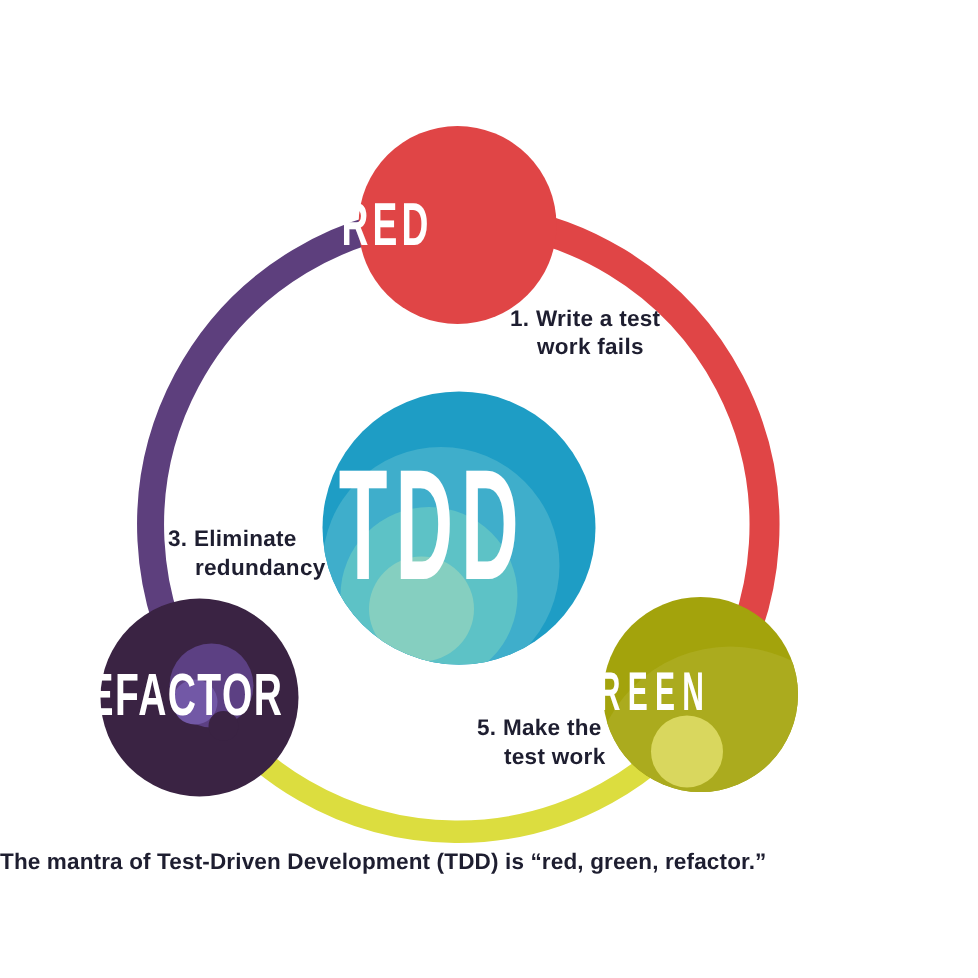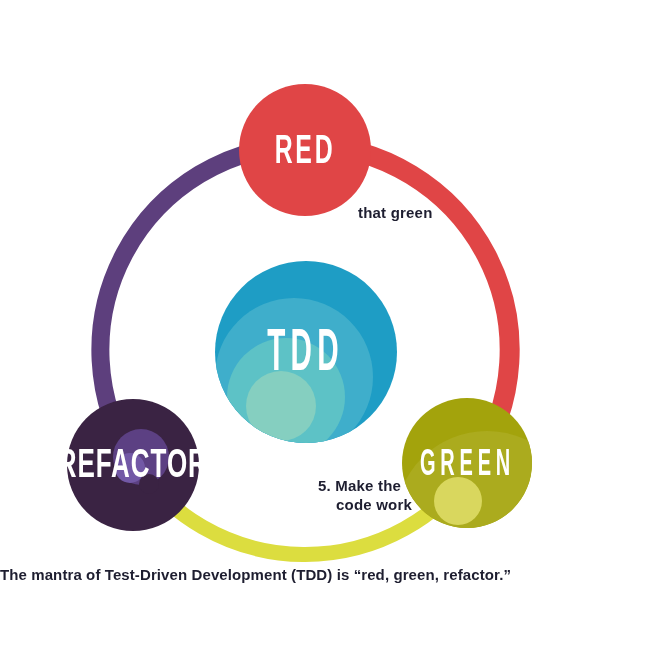--- a/index.html
+++ b/index.html
@@ -11,30 +11,30 @@
     overflow: hidden;
     font-family: "Liberation Sans", "DejaVu Sans", sans-serif;
   }
   .stage svg { position: absolute; left: 0; top: 0; }
 
   
   .node-label {
     position: absolute;
     display: flex;
     align-items: center;
-    justify-content: center;
+    justify-content: flex-start;
     color: #ffffff;
     font-weight: bold;
     pointer-events: none;
     white-space: nowrap;
   }
   .node-label > span { display: inline-block; }
   .lbl-red      { left: 225px; top: 118px; width: 160px; height: 64px; font-size: 27px; letter-spacing: 3px; }
   .lbl-red span      { transform: scale(0.92, 1.5); }
-  .lbl-tdd      { left: 206px; top: 303px; width: 200px; height: 94px; font-size: 39px; letter-spacing: 7px; }
+  .lbl-tdd      { left: 206px; top: 303px; width: 200px; height: 94px; font-size: 70px; letter-spacing: 7px; }
   .lbl-tdd span      { transform: scale(0.76, 1.5); }
   .lbl-refactor { left:  33px; top: 434px; width: 200px; height: 60px; font-size: 28px; letter-spacing: 1px; }
   .lbl-refactor span { transform: scale(0.93, 1.42); }
   .lbl-green    { left: 367px; top: 432px; width: 200px; height: 60px; font-size: 25px; letter-spacing: 6px; }
   .lbl-green span    { transform: scale(0.80, 1.45); }
 
   
   .note {
     position: absolute;
     color: #1E1E30;
@@ -119,22 +119,27 @@
     <span>TDD</span>
   </div>
   <div class="node-label lbl-refactor">
     <span>REFACTOR</span>
   </div>
   <div class="node-label lbl-green">
     <span>GREEN</span>
   </div>
 
   <div class="note note-1">
-    <span class="l2">that green</span>
+    <span class="l1">1. Write a test</span>
+    <span class="l2">work fails</span>
   </div>
   <div class="note note-2">
     <span class="l1">5. Make the</span>
-    <span class="l2">code work</span>
+    <span class="l2">test work</span>
+  </div>
+  <div class="note note-3">
+    <span class="l1">3. Eliminate</span>
+    <span class="l2">redundancy</span>
   </div>
 
   <div class="caption">The mantra of Test-Driven Development (TDD) is “red, green, refactor.”</div>
 
 </div>
 
 </body></html>

